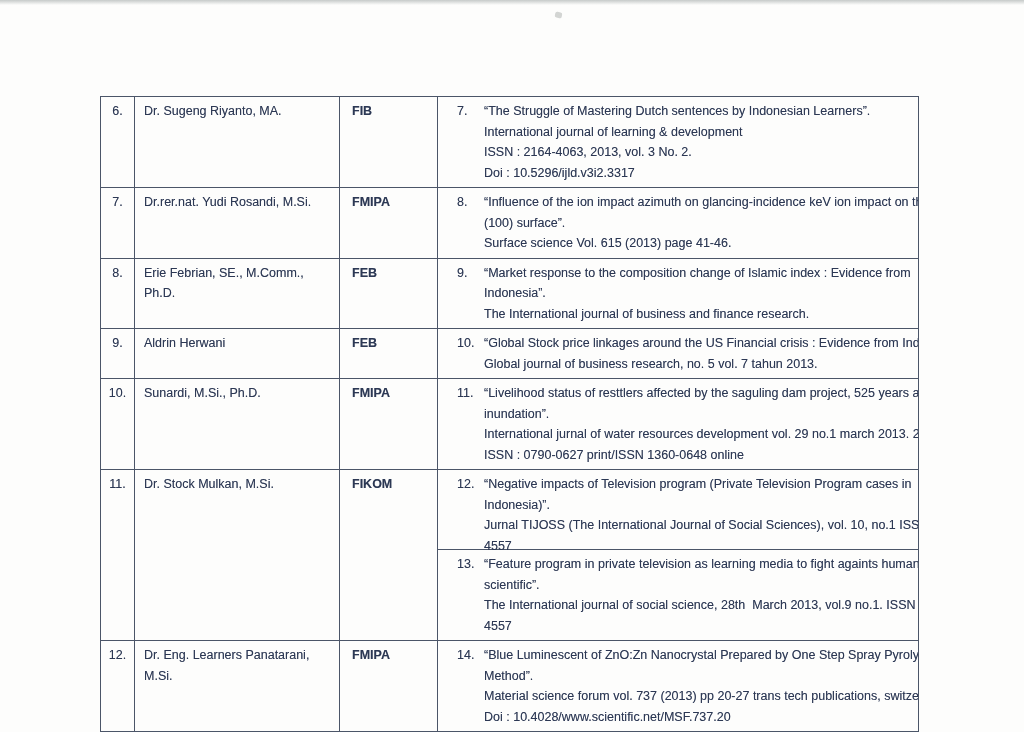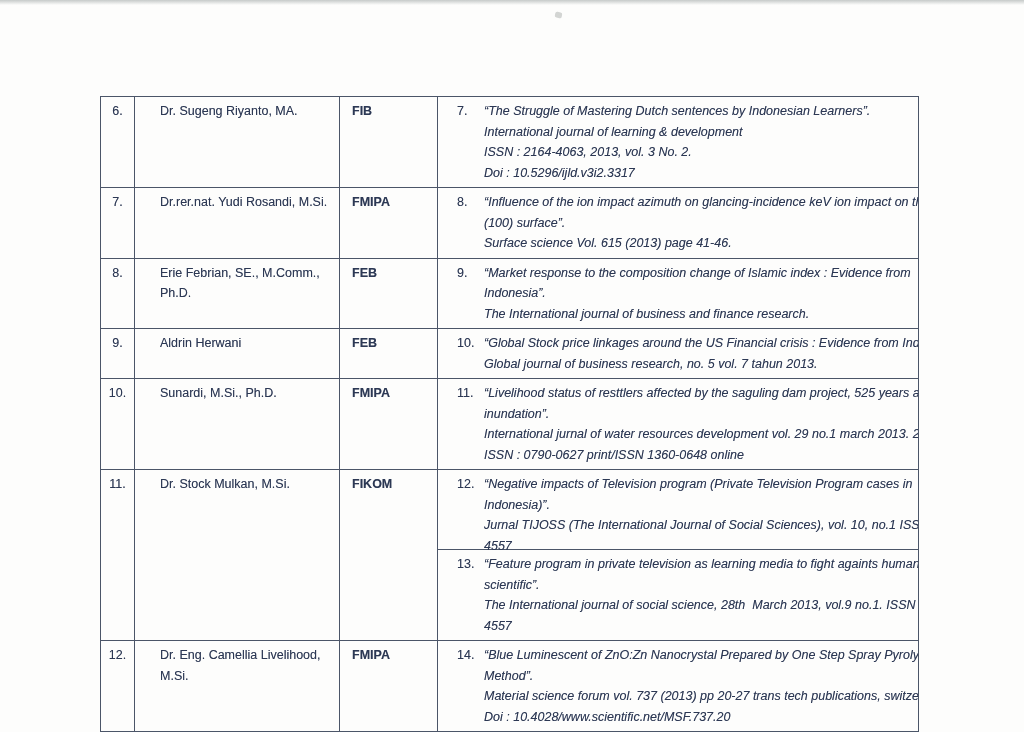--- a/index.html
+++ b/index.html
@@ -28,28 +28,28 @@
     position:absolute;left:100px;top:96px;width:818px;
     border-collapse:collapse;table-layout:fixed;
     font-size:12.5px;line-height:20.5px;
     color:var(--ink);
     text-shadow:0 0 .4px rgba(44,56,84,.45);
   }
   td{border:1.6px solid var(--line);vertical-align:top;overflow:hidden;}
   tr.r0{height:76px;} tr.r1{height:63px;} tr.r2{height:58px;} tr.r3{height:44px;}
   tr.r4{height:73px;} tr.r5{height:147px;} tr.r6{height:76px;}
   td.c-no{text-align:center;padding-top:4px;}
-  td.c-name{padding:4px 6px 0 25px;border-radius:19px;}
+  td.c-name{padding:4px 6px 0 9px;border-radius:19px;}
   td.c-fac{padding:4px 4px 0 12px;font-weight:bold;}
   td.c-pub{padding:0;}
   .pub{display:flex;padding:4px 8px 4px 19px;}
   .pub + .pub{border-top:1.6px solid var(--line);margin-top:6px;}
   tr.r5 .pub:first-child{height:73.4px;}
   .pub-no{flex:0 0 27px;}
-  .pub-lines{flex:1 1 auto;min-width:0;font-style:italic;}
+  .pub-lines{flex:1 1 auto;min-width:0;}
   .pl{display:block;white-space:pre;}
 </style>
 </head>
 <body>
 
 <div class="scan-top-edge"></div>
 <div class="scan-speck"></div>
 
 <table class="doc-table">
   <colgroup>
@@ -162,21 +162,21 @@
             <span class="pl">scientific”.</span>
             <span class="pl">The International journal of social science, 28th  March 2013, vol.9 no.1. ISSN : 2305-</span>
             <span class="pl">4557</span>
           </span>
         </div>
       </td>
     </tr>
 
     <tr class="r6">
       <td class="c-no">12.</td>
-      <td class="c-name">Dr. Eng. Camellia Livelihood, M.Si.</td>
+      <td class="c-name">Dr. Eng. Learners Panatarani, M.Si.</td>
       <td class="c-fac">FMIPA</td>
       <td class="c-pub">
         <div class="pub">
           <span class="pub-no">14.</span>
           <span class="pub-lines">
             <span class="pl">“Blue Luminescent of ZnO:Zn Nanocrystal Prepared by One Step Spray Pyrolysis</span>
             <span class="pl">Method”.</span>
             <span class="pl">Material science forum vol. 737 (2013) pp 20-27 trans tech publications, switzerland.</span>
             <span class="pl">Doi : 10.4028/www.scientific.net/MSF.737.20</span>
           </span>

